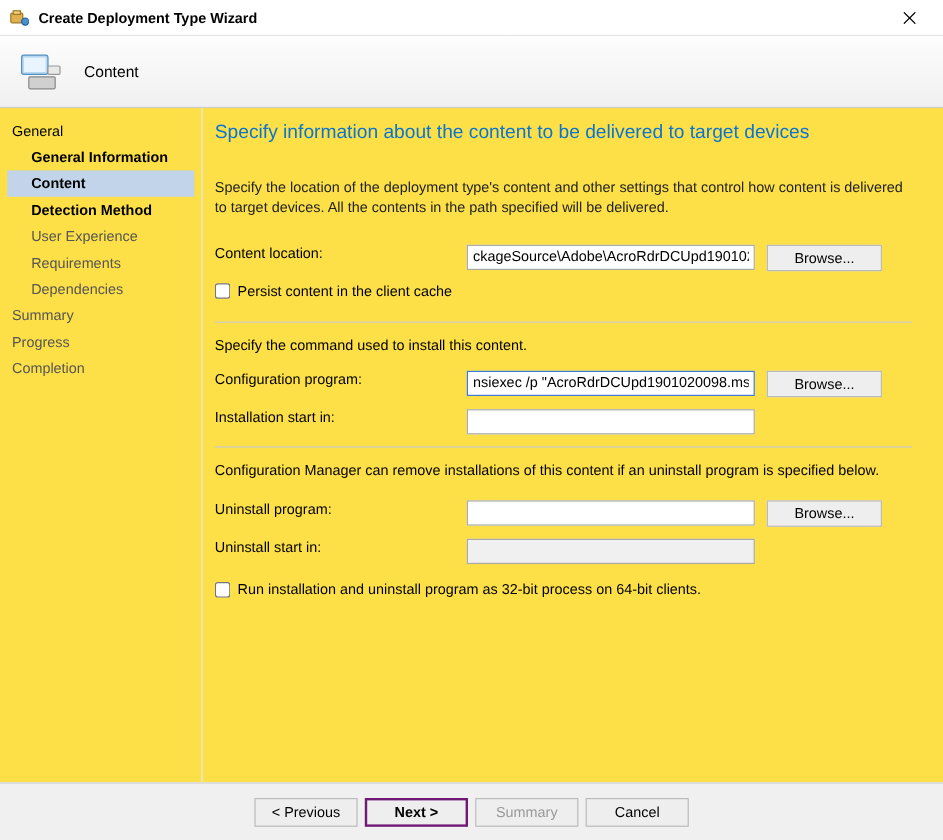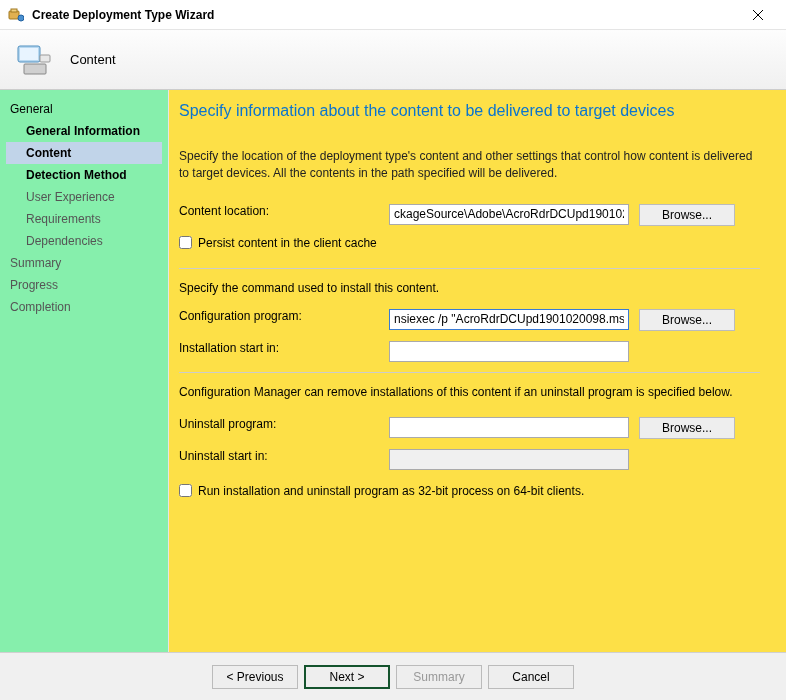--- a/index.html
+++ b/index.html
@@ -44,21 +44,21 @@
     .header .page-label { font-size: 13px; }
     .body {
       flex: 1;
       display: flex;
       background: #f7f7f7;
       overflow: hidden;
     }
     .sidebar {
       width: 168px;
       padding: 8px 6px;
-      background: #86efac;
+      background: #fde047;
     }
     .nav-item {
       padding: 4px 4px;
       font-size: 12px;
       color: #555;
       cursor: default;
     }
     .nav-item.top { color: #000; font-weight: 400; }
     .nav-item.sub { padding-left: 20px; }
     .nav-item.bold { color: #000; font-weight: 600; }
@@ -136,21 +136,22 @@
     }
     .footer button {
       width: 86px;
       height: 24px;
       font-size: 12px;
       background: #eee;
       border: 1px solid #bbb;
       cursor: pointer;
     }
     .footer button.primary {
-      border: 2px solid #14532d;
+      border: 2px solid #701a75;
+      font-weight: bold;
     }
     .footer button.disabled {
       color: #999;
       background: #eee;
     }
   </style>
 </head>
 <body>
 
 <div class="titlebar">
@@ -235,21 +236,21 @@
       <span class="label">Uninstall program:</span>
       <input type="text" value="" style="">
       <button class="btn">Browse...</button>
     </div>
 
     <div class="form-row">
       <span class="label">Uninstall start in:</span>
       <input type="text" class="readonly" readonly="" value="" style="">
     </div>
 
-    <div class="checkbox-row" style="margin-top:14px;">
+    <div class="checkbox-row" style="margin-top:14px;align-items:flex-end;">
       <input type="checkbox" style="">
       <span>Run installation and uninstall program as 32-bit process on 64-bit clients.</span>
     </div>
   </div>
 </div>
 
 <div class="footer">
   <button>&lt; Previous</button>
   <button class="primary">Next &gt;</button>
   <button class="disabled" disabled="">Summary</button>

